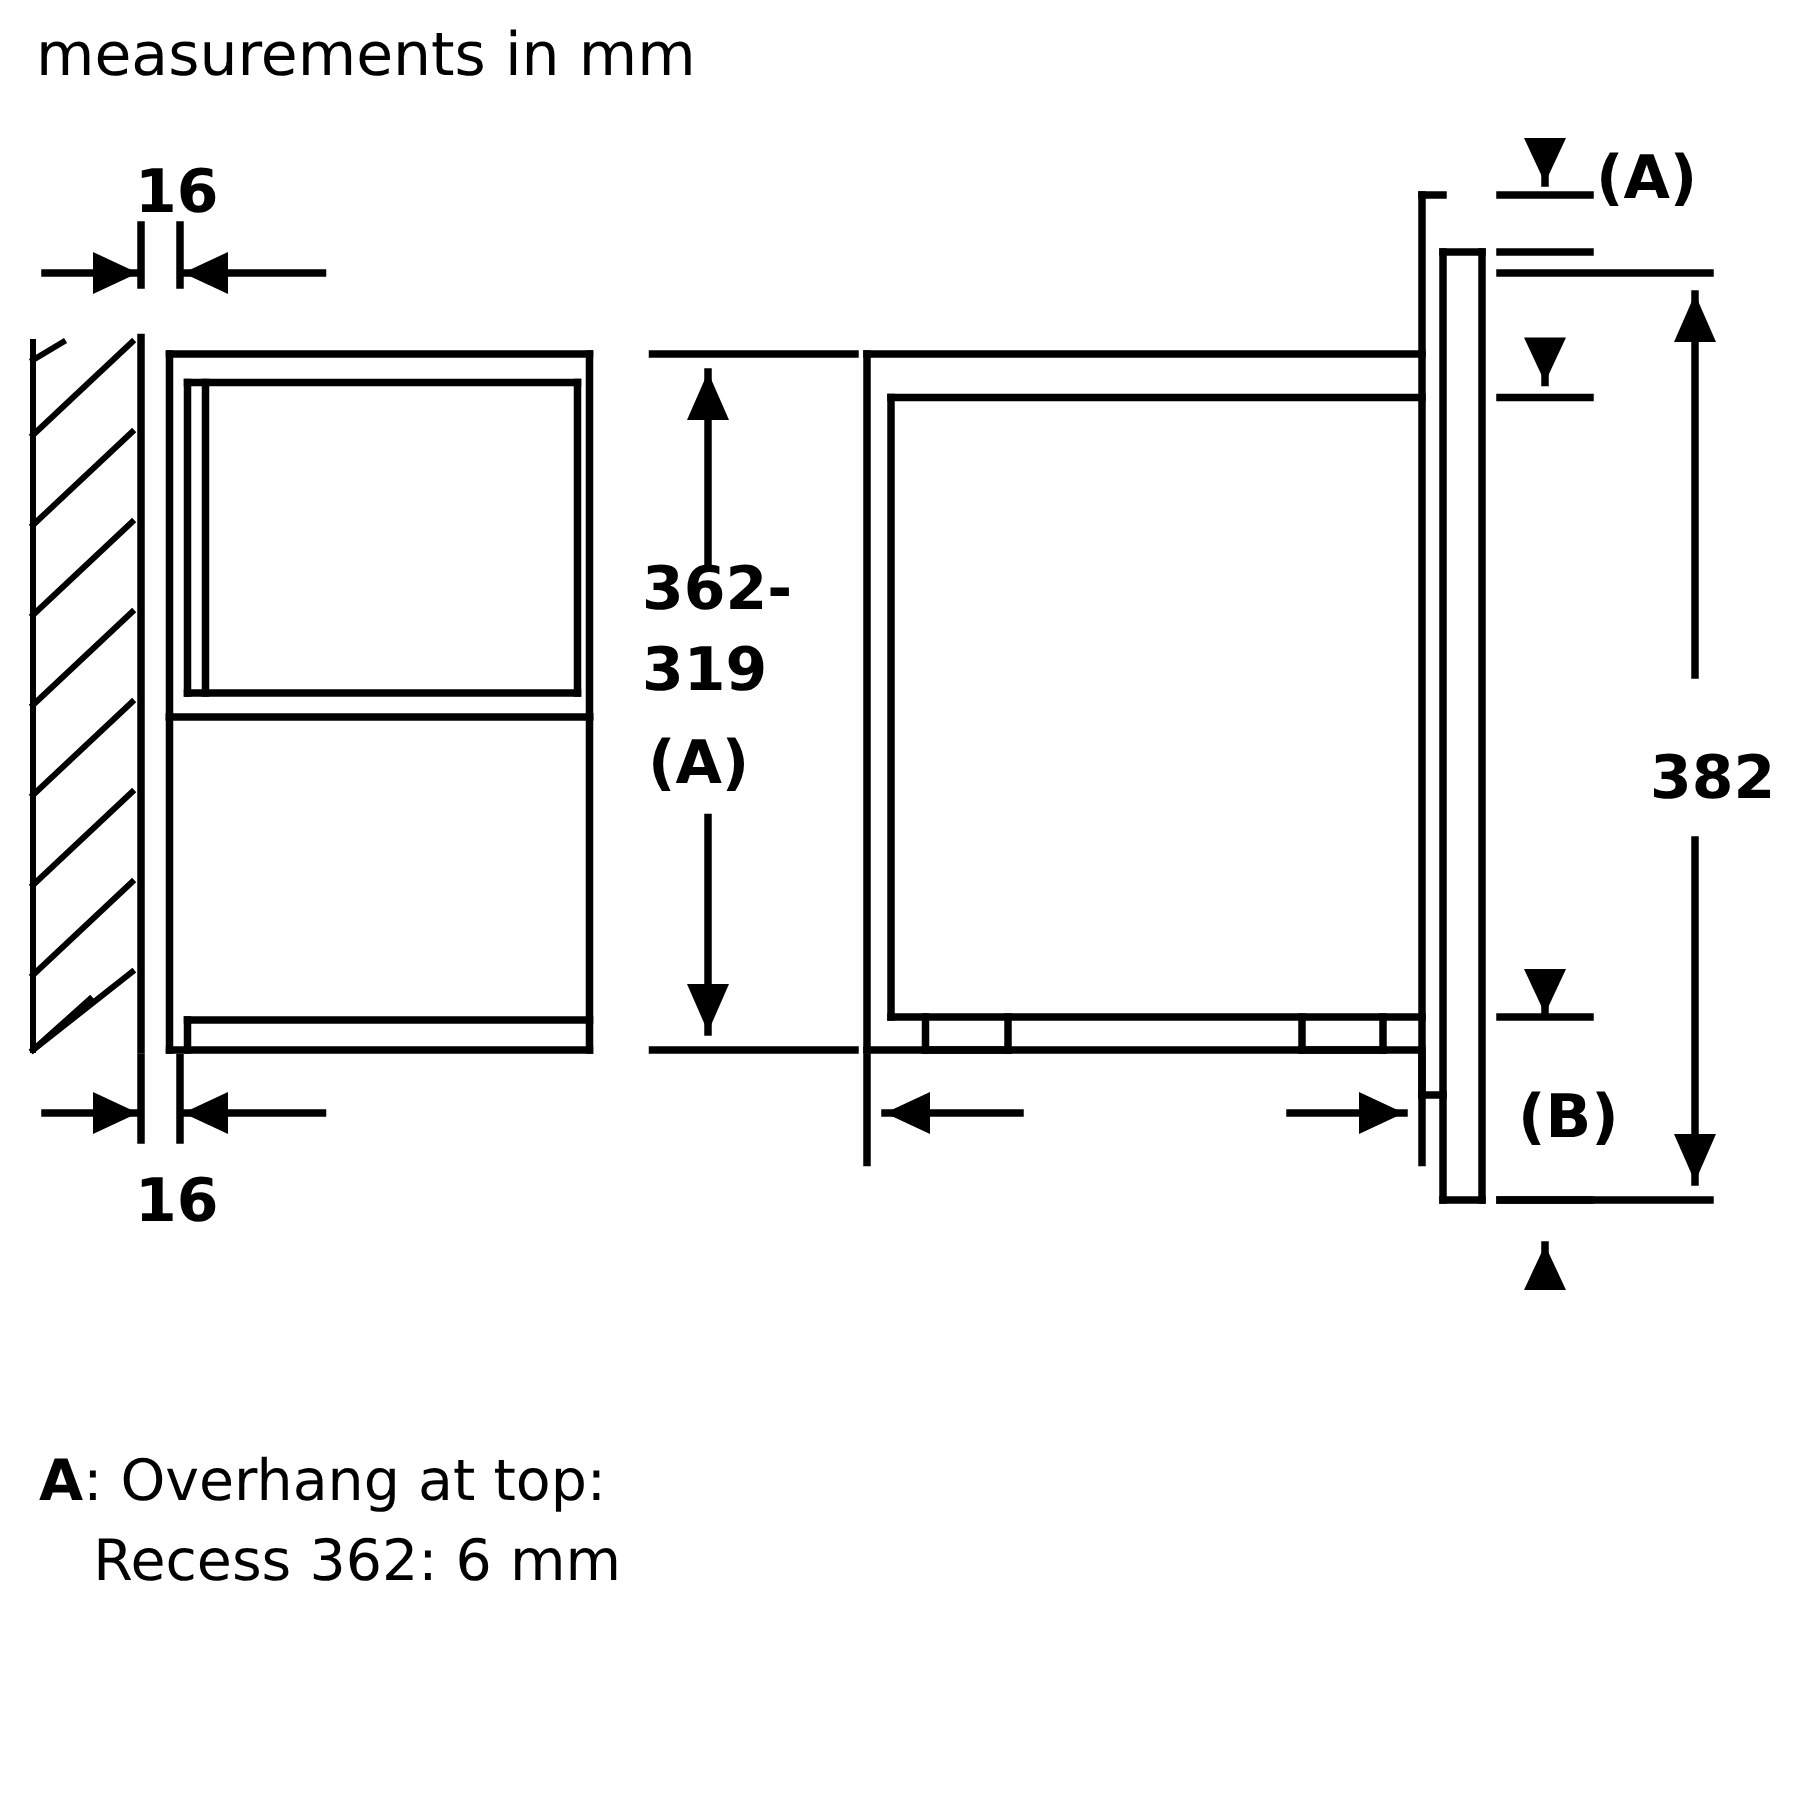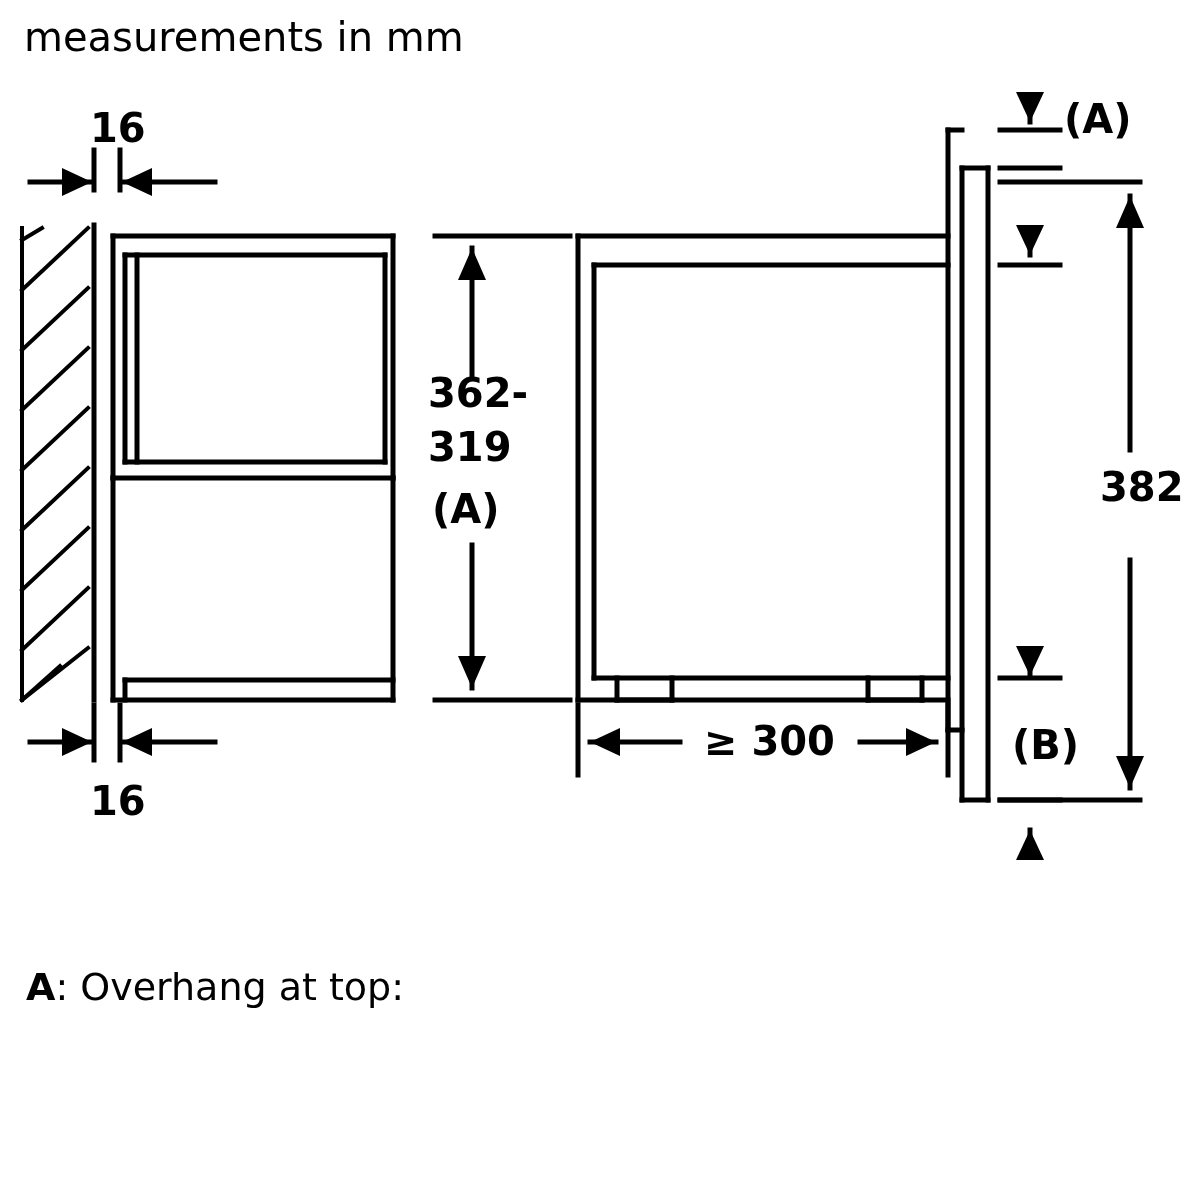--- a/index.html
+++ b/index.html
@@ -175,22 +175,22 @@
     </g>
   </svg>
 
   <div class="txt dim" style="left:78px; top:105px;">16</div>
   <div class="txt dim" style="left:78px; top:778px;">16</div>
 
   <div class="txt dim" style="left:416px; top:370px;text-align:right;">362-</div>
   <div class="txt dim" style="left:416px; top:424px;">319</div>
   <div class="txt dim" style="left:420px; top:486px;">(A)</div>
 
-  <div class="txt dim" style="left:692px; top:718px;">≥ 300</div>
 
-  <div class="txt dim" style="left:1088px; top:464px;">382</div>
+  <div class="txt dim" style="left:1088px; top:496px;">382</div>
 
   <div class="txt dim" style="left:1052px; top:96px;">(A)</div>
   <div class="txt dim" style="left:1000px; top:722px;">(B)</div>
 
   <div class="txt legend" style="left:26px; top:965px;"><b>A</b><span>: Overhang at top:</span></div>
+  <div class="txt legend" style="left:26px; top:1018px;"><span>   Recess 362: 6 mm</span></div>
 
 </div>
 
 </body></html>

